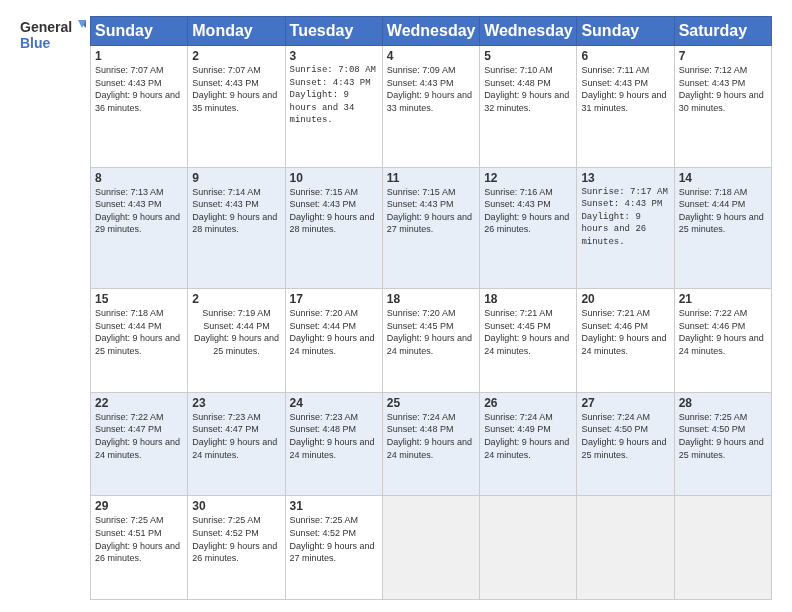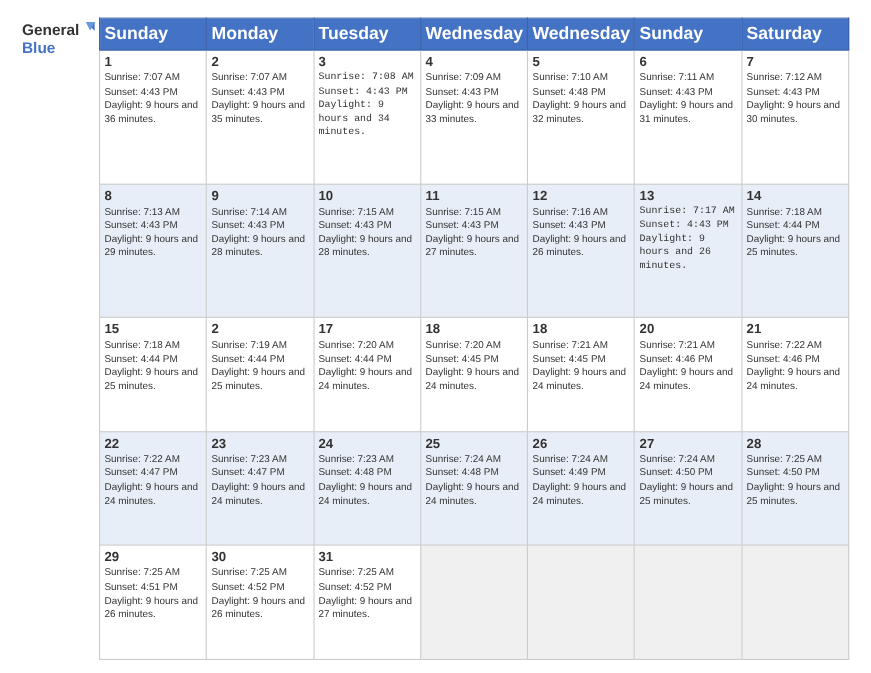--- a/index.html
+++ b/index.html
@@ -207,21 +207,21 @@
         </tr>
         <tr>
           <td>
             <span class="day-num">15</span>
             <div class="day-info" style="white-space: pre-line;">Sunrise: 7:18 AM
 Sunset: 4:44 PM
 Daylight: 9 hours and 25 minutes.</div>
           </td>
           <td>
             <span class="day-num">2</span>
-            <div class="day-info" style="white-space: pre-line;">Sunrise: 7:19 AM
+            <div class="day-info" style="white-space: pre-line; text-align: center;">Sunrise: 7:19 AM
 Sunset: 4:44 PM
 Daylight: 9 hours and 25 minutes.</div>
           </td>
           <td>
             <span class="day-num">17</span>
             <div class="day-info" style="white-space: pre-line;">Sunrise: 7:20 AM
 Sunset: 4:44 PM
 Daylight: 9 hours and 24 minutes.</div>
           </td>
           <td>

